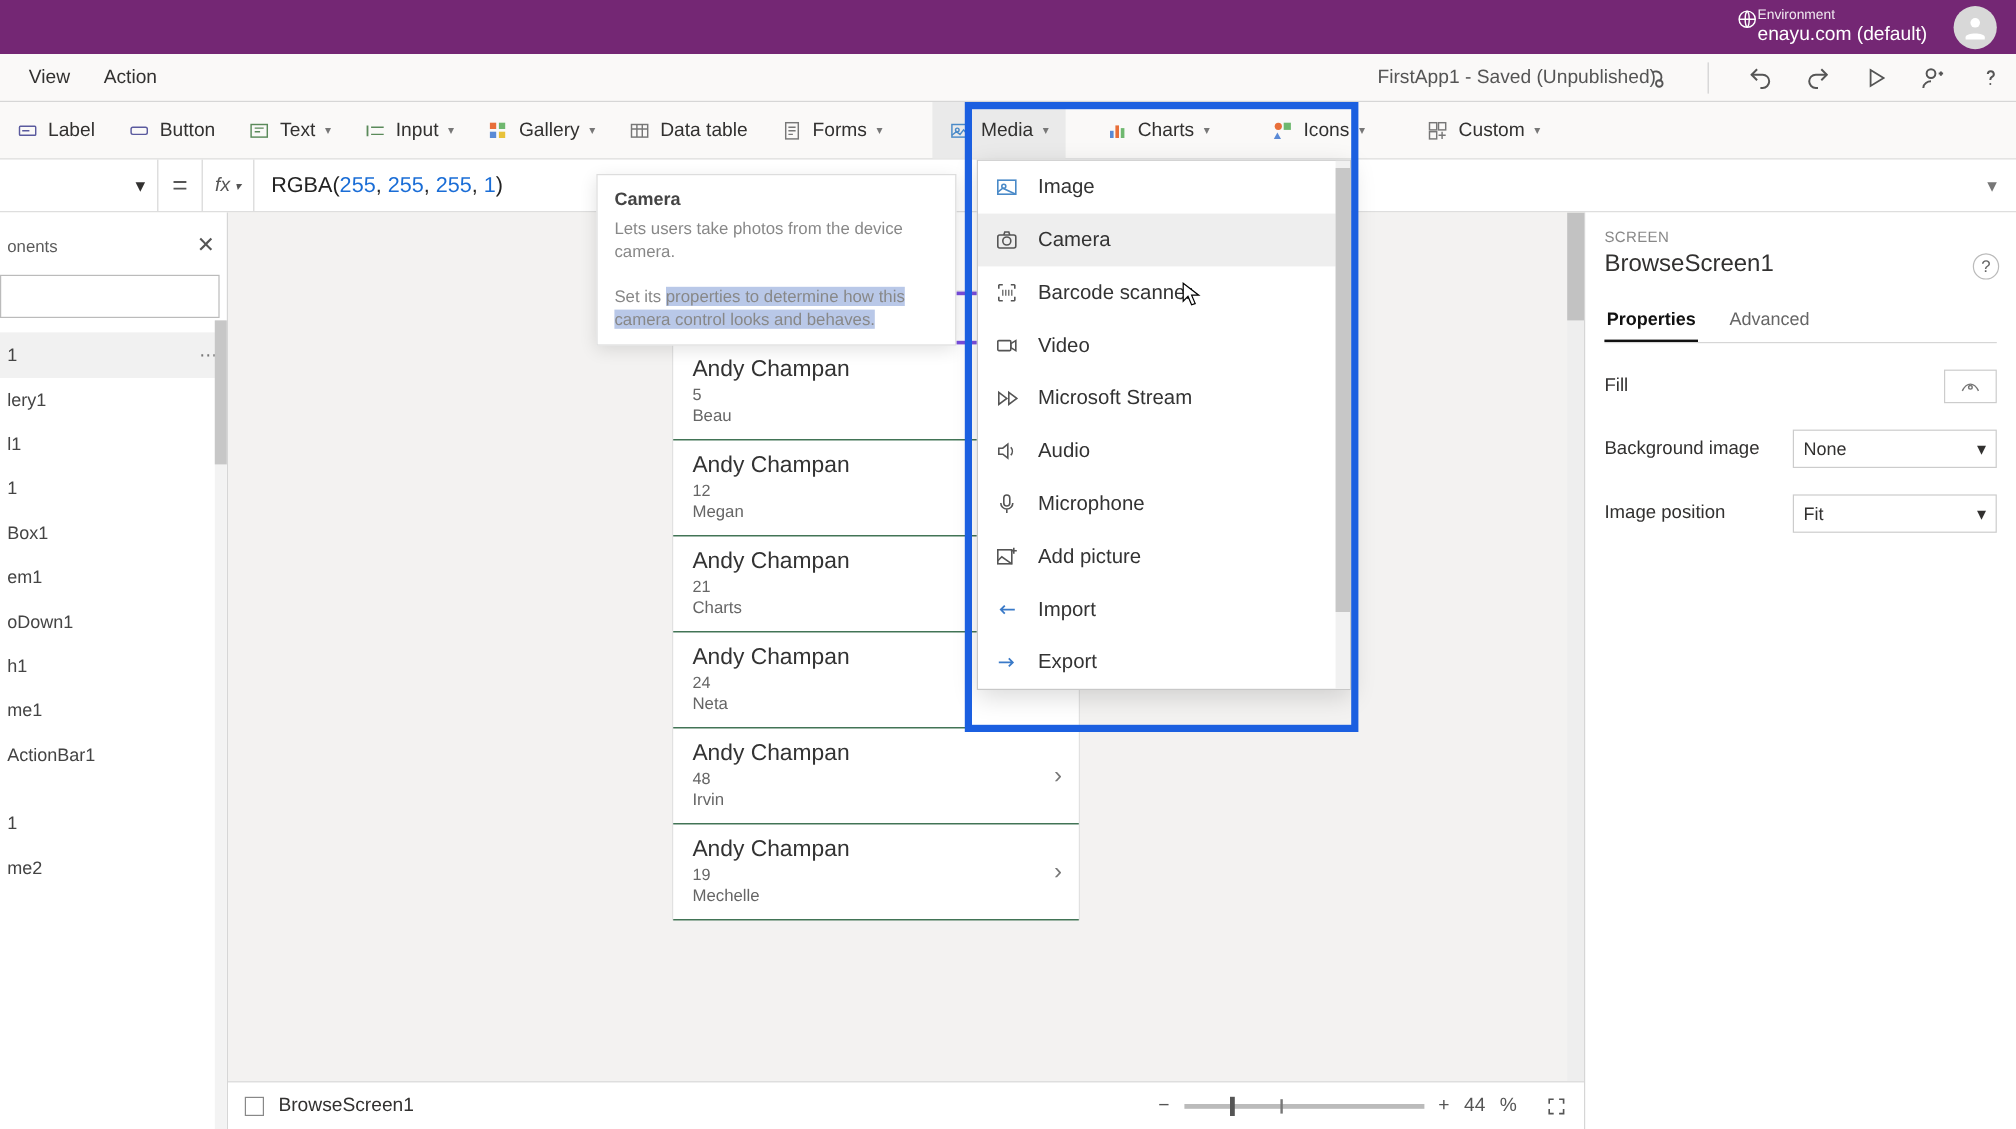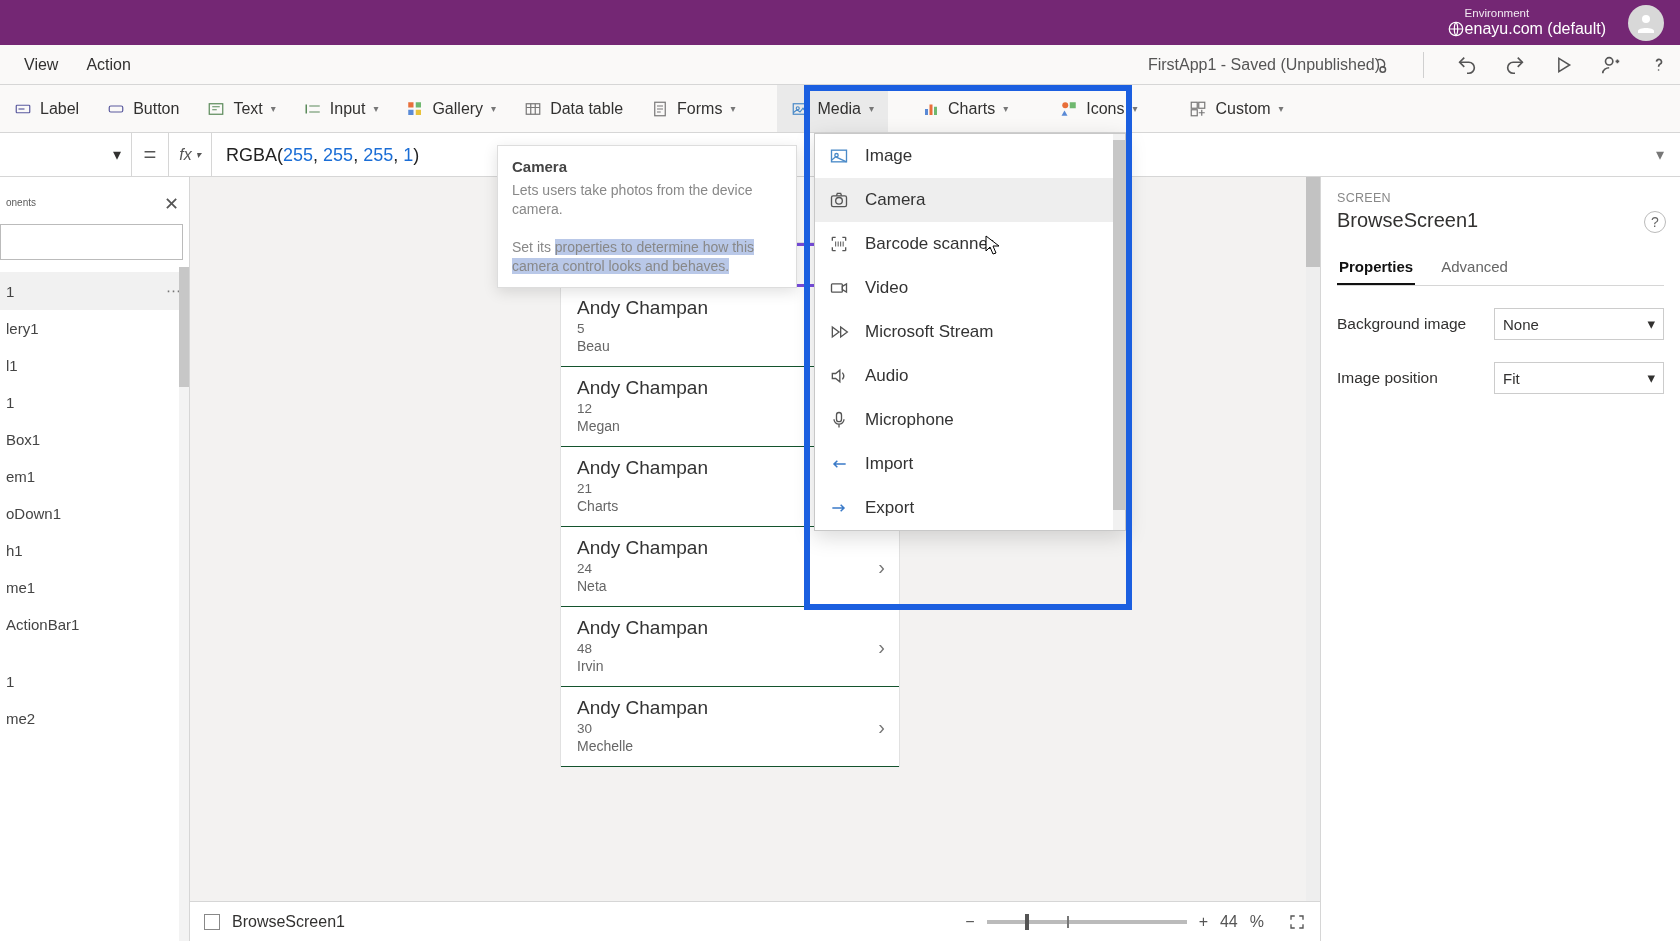--- a/index.html
+++ b/index.html
@@ -11,21 +11,21 @@
     --highlight:#0a5cff;
     --blue-sel:#1f6feb;
   }
   *{box-sizing:border-box;font-family:"Segoe UI",Arial,sans-serif;}
   body{margin:0;background:#faf9f8;color:var(--text);}
   .root{width:1680px;height:941px;position:relative;overflow:hidden;background:#f3f2f1;}
 
   
   .titlebar{height:45px;background:var(--purple);display:flex;align-items:center;color:#fff;padding:0 16px;}
   .titlebar .spacer{flex:1;}
-  .env{display:flex;align-items:flex-end;gap:0;}
+  .env{display:flex;align-items:flex-start;gap:0;}
   .env-icon{width:18px;height:18px;display:flex;align-items:center;justify-content:center;}
   .env-text{line-height:1.1;}
   .env-label{font-size:11.5px;opacity:.9;}
   .env-name{font-size:16px;}
   .avatar{width:36px;height:36px;border-radius:50%;background:#d8d8d8;margin-left:22px;display:flex;align-items:center;justify-content:center;}
   .avatar svg{fill:#fff;}
 
   
   .cmdbar{height:40px;background:#faf9f8;border-bottom:1px solid var(--border);display:flex;align-items:center;padding:0 10px;position:relative;}
   .cmdbar .menu{font-size:16px;padding:0 14px;color:var(--text);height:100%;display:flex;align-items:center;}
@@ -51,21 +51,21 @@
   .formula .fn{color:#222;}
   .formula .num{color:#1a6dd6;}
   .fx-expand{width:40px;display:flex;align-items:center;justify-content:center;color:#777;}
 
   
   .main{display:flex;height:calc(941px - 45px - 40px - 48px - 44px);}
 
   
   .tree{width:190px;background:#fff;border-right:1px solid var(--border);position:relative;padding-top:10px;}
   .tree-close{position:absolute;right:10px;top:16px;font-size:18px;color:#555;}
-  .tree-tab{font-size:10px;padding:10px 0 10px 6px;color:#5b5b5b;}
+  .tree-tab{font-size:14px;padding:10px 0 10px 6px;color:#5b5b5b;}
   .tree-search{margin:6px 6px 12px 0;height:36px;border:1px solid #bbb;background:#fff;}
   .tree-item{padding:10px 6px;font-size:15px;color:#444;display:flex;align-items:center;justify-content:space-between;}
   .tree-item.hl{background:#f1f1f1;}
   .tree-item .more{color:#777;letter-spacing:2px;}
   .tree-scroll{position:absolute;right:0;top:90px;bottom:0;width:10px;background:#f3f3f3;}
   .tree-thumb{position:absolute;right:0;top:90px;width:10px;height:120px;background:#c7c7c7;}
 
   
   .canvas-wrap{flex:1;background:#f3f2f1;position:relative;overflow:hidden;}
   .canvas-inner{position:absolute;left:370px;top:0;width:340px;background:#fff;border-left:1px solid #e1e1e1;border-right:1px solid #e1e1e1;}
@@ -416,21 +416,21 @@
               <div class="arrow">›</div>
             </div>
             <div class="row">
               <div class="name">Andy Champan</div>
               <div class="line2">48</div>
               <div class="line3">Irvin</div>
               <div class="arrow">›</div>
             </div>
             <div class="row">
               <div class="name">Andy Champan</div>
-              <div class="line2">30</div>
+              <div class="line2">19</div>
               <div class="line3">Mechelle</div>
               <div class="arrow">›</div>
             </div>
           </div>
     </div>
     <div class="canvas-scroll"></div>
     <div class="canvas-thumb"></div>
 
     <div class="canvas-footer">
       <div class="cf-check"></div>
@@ -454,20 +454,29 @@
 
   <div class="props">
     <div class="props-label">SCREEN</div>
     <div class="props-title">BrowseScreen1</div>
     <div class="props-help">?</div>
     <div class="tabs">
       <div class="tab active">Properties</div>
       <div class="tab">Advanced</div>
     </div>
     <div class="prop-row">
+      <span>Fill</span>
+      <div class="color-swatch">
+        <svg width="18" height="14" viewBox="0 0 24 18" fill="none" stroke="#777" stroke-width="1.6">
+              <path d="M3 14c5-10 13-10 18 0"></path>
+              <circle cx="12" cy="10" r="2"></circle>
+            </svg>
+      </div>
+    </div>
+    <div class="prop-row">
       <span>Background image</span>
       <div class="dd">
             <span>None</span>
             <span class="chev">▾</span>
           </div>
     </div>
     <div class="prop-row">
       <span>Image position</span>
       <div class="dd">
             <span>Fit</span>
@@ -545,20 +554,30 @@
           <span class="mi-icon">
             <svg width="20" height="20" viewBox="0 0 24 24" fill="none" stroke="#555" stroke-width="1.6">
               <rect x="9" y="3" width="6" height="11" rx="3"></rect>
               <path d="M6 11a6 6 0 0 0 12 0M12 17v4"></path>
             </svg>
           </span>
           <span>Microphone</span>
         </div>
         <div class="media-item">
           <span class="mi-icon">
+            <svg width="20" height="20" viewBox="0 0 24 24" fill="none" stroke="#555" stroke-width="1.6">
+              <rect x="3" y="5" width="14" height="14"></rect>
+              <path d="M3 16l4-4 10 7"></path>
+              <path d="M19 3v6M16 6h6"></path>
+            </svg>
+          </span>
+          <span>Add picture</span>
+        </div>
+        <div class="media-item">
+          <span class="mi-icon">
             <svg width="20" height="20" viewBox="0 0 24 24" fill="none" stroke="#3a7ac8" stroke-width="1.8">
               <path d="M20 12H6M10 8l-4 4 4 4"></path>
             </svg>
           </span>
           <span>Import</span>
         </div>
         <div class="media-item">
           <span class="mi-icon">
             <svg width="20" height="20" viewBox="0 0 24 24" fill="none" stroke="#3a7ac8" stroke-width="1.8">
               <path d="M4 12h14M14 8l4 4-4 4"></path>

